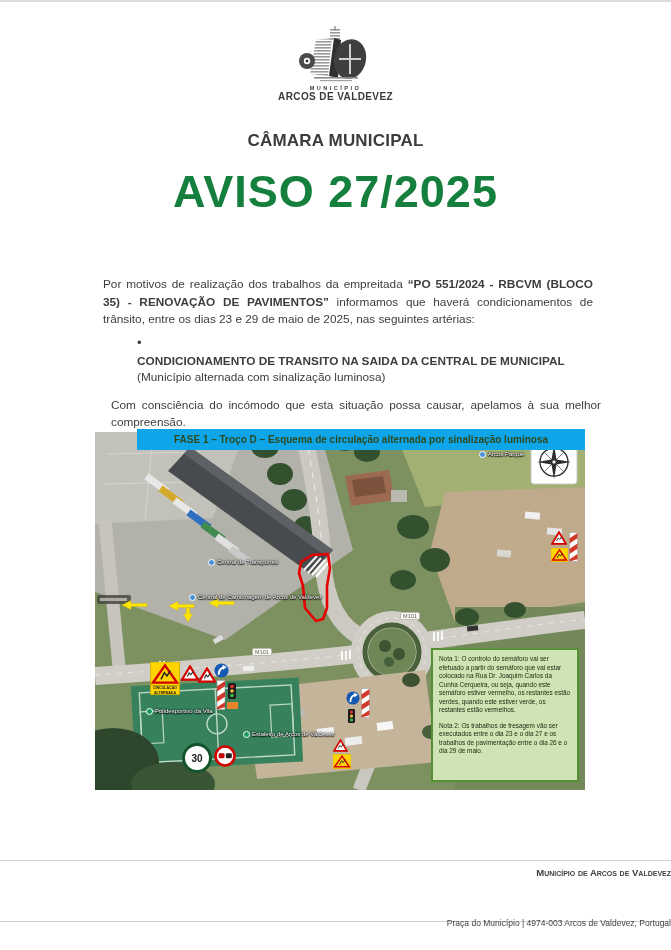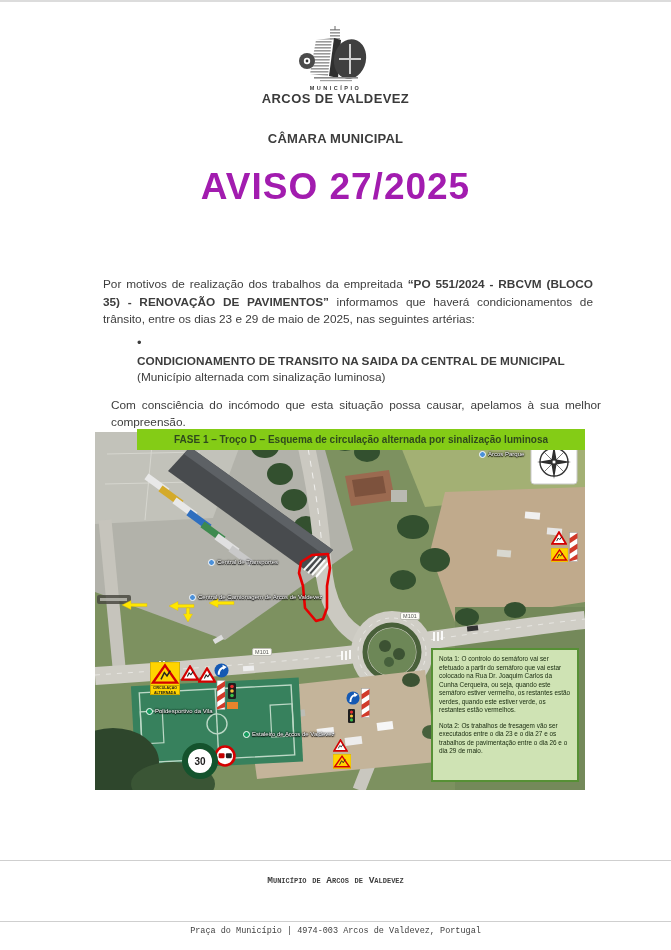--- a/index.html
+++ b/index.html
@@ -3,69 +3,69 @@
 <meta charset="utf-8">
 <style>
   html,body{margin:0;padding:0;background:#fff;}
   .page{position:relative;width:671px;height:950px;background:#fff;overflow:hidden;
         font-family:"Liberation Sans","DejaVu Sans",sans-serif;border-top:2px solid #dcdcdc;box-sizing:border-box;}
 
   
   .logo{position:absolute;top:24px;left:0;width:100%;text-align:center;}
   .seal{display:block;margin:0 auto;}
   .seal-t1{font-size:5.5px;letter-spacing:2.5px;color:#3a3a3a;font-weight:bold;margin-top:1px;}
-  .seal-t2{font-size:13px;font-weight:bold;color:#3a3a3a;letter-spacing:0.4px;}
+  .seal-t2{font-size:10px;font-weight:bold;color:#3a3a3a;letter-spacing:0.4px;}
 
   .org{position:absolute;top:129px;left:0;width:100%;text-align:center;
-       font-size:13px;font-weight:bold;color:#3c3c3c;letter-spacing:0.2px;}
+       font-size:17px;font-weight:bold;color:#3c3c3c;letter-spacing:0.2px;}
   .title{position:absolute;top:164px;left:0;width:100%;text-align:center;margin:0;
-         font-size:37px;font-weight:800;color:#a21caf;letter-spacing:1px;}
+         font-size:45px;font-weight:800;color:#15803d;letter-spacing:1px;}
   .subtitle{position:absolute;top:219px;left:0;width:100%;text-align:center;margin:0;
             font-size:16.5px;font-weight:bold;color:#3a3a3a;}
 
   .intro{position:absolute;top:266px;left:95px;width:490px;margin:8px;
          font-size:11.8px;line-height:17.5px;color:#3d3d3d;text-align:justify;}
   .bullet{position:absolute;top:334px;left:137px;width:448px;
           font-size:11.8px;line-height:16.5px;color:#3d3d3d;}
   .bdot{position:absolute;left:0;top:-1px;font-size:13px;}
   .btxt{margin-left:18px;}
   .btxt .b1{font-weight:bold;display:block;}
   .btxt .b2{display:block;}
   .closing{position:absolute;top:379px;left:95px;width:490px;margin:16px;
            font-size:11.8px;line-height:17px;color:#3d3d3d;text-align:justify;}
 
   
   .map{position:absolute;top:430px;left:95px;width:490px;height:358px;}
   .map-art{position:absolute;top:0;left:0;}
   .banner{position:absolute;top:-3px;left:42px;width:448px;height:21px;line-height:21px;
-          background:#84cc16;color:#2f4a1d;font-size:10px;font-weight:bold;text-align:center;}
+          background:#0ea5e9;color:#2f4a1d;font-size:10px;font-weight:bold;text-align:center;}
   .marker{position:absolute;white-space:nowrap;font-size:6px;color:#fff;
           text-shadow:0 0 2px #000,0 0 2px #000,0 1px 1px #000;line-height:7px;}
   .mdot{display:inline-block;width:5px;height:5px;border-radius:50%;border:1px solid #fff;
         vertical-align:middle;margin-right:2px;}
   .mdot.blue{background:#4a90d9;}
   .mdot.green{background:#169c5f;}
   .roadref{position:absolute;width:20px;height:8px;background:#fdfdf6;border:1px solid #b9b9b0;
            border-radius:2px;font-size:5.5px;line-height:7px;color:#555;text-align:center;box-sizing:border-box;}
   .speed{position:absolute;left:87px;top:311px;width:24px;height:24px;border-radius:50%;
-         background:#fff;border:6px solid #14532d;color:#1c1c1c;font-size:10px;font-weight:bold;
+         background:#fff;border:3px solid #14532d;color:#1c1c1c;font-size:10px;font-weight:bold;
          display:flex;align-items:center;justify-content:center;}
   .ycap{position:absolute;left:55px;top:253px;width:30px;height:10px;background:#ffd400;
         color:#1a1a1a;font-size:3.6px;font-weight:bold;text-align:center;line-height:1.3;
         overflow:hidden;border:0.5px solid #c9a800;box-sizing:border-box;}
   .notes{position:absolute;left:336px;top:216px;width:148px;height:134px;box-sizing:border-box;
          background:#cfe3b4;border:2px solid #569035;padding:5px 6px;
          font-size:6.4px;line-height:1.33;color:#17290e;}
   .notes p{margin:0;}
   .notes p + p{margin-top:7px;}
 
   
   .footer{position:absolute;top:858px;left:0;width:671px;height:62px;box-sizing:border-box;
           border-top:1px solid #cfcfcf;border-bottom:1px solid #cfcfcf;
-          text-align:center;padding-top:13px;color:#3f3f3f;font-family:Liberation Mono, monospace;}
+          text-align:right;padding-top:5px;color:#3f3f3f;}
   .f1{font-size:9.5px;font-weight:bold;font-variant:small-caps;line-height:13px;}
   .f2,.f3,.f4{font-size:8.5px;line-height:13px;margin-top:38px;}
 </style>
 </head>
 <body>
 
 <div class="page">
 
   <div class="logo">
     <svg class="seal" width="88" height="58" viewBox="0 0 88 58">

